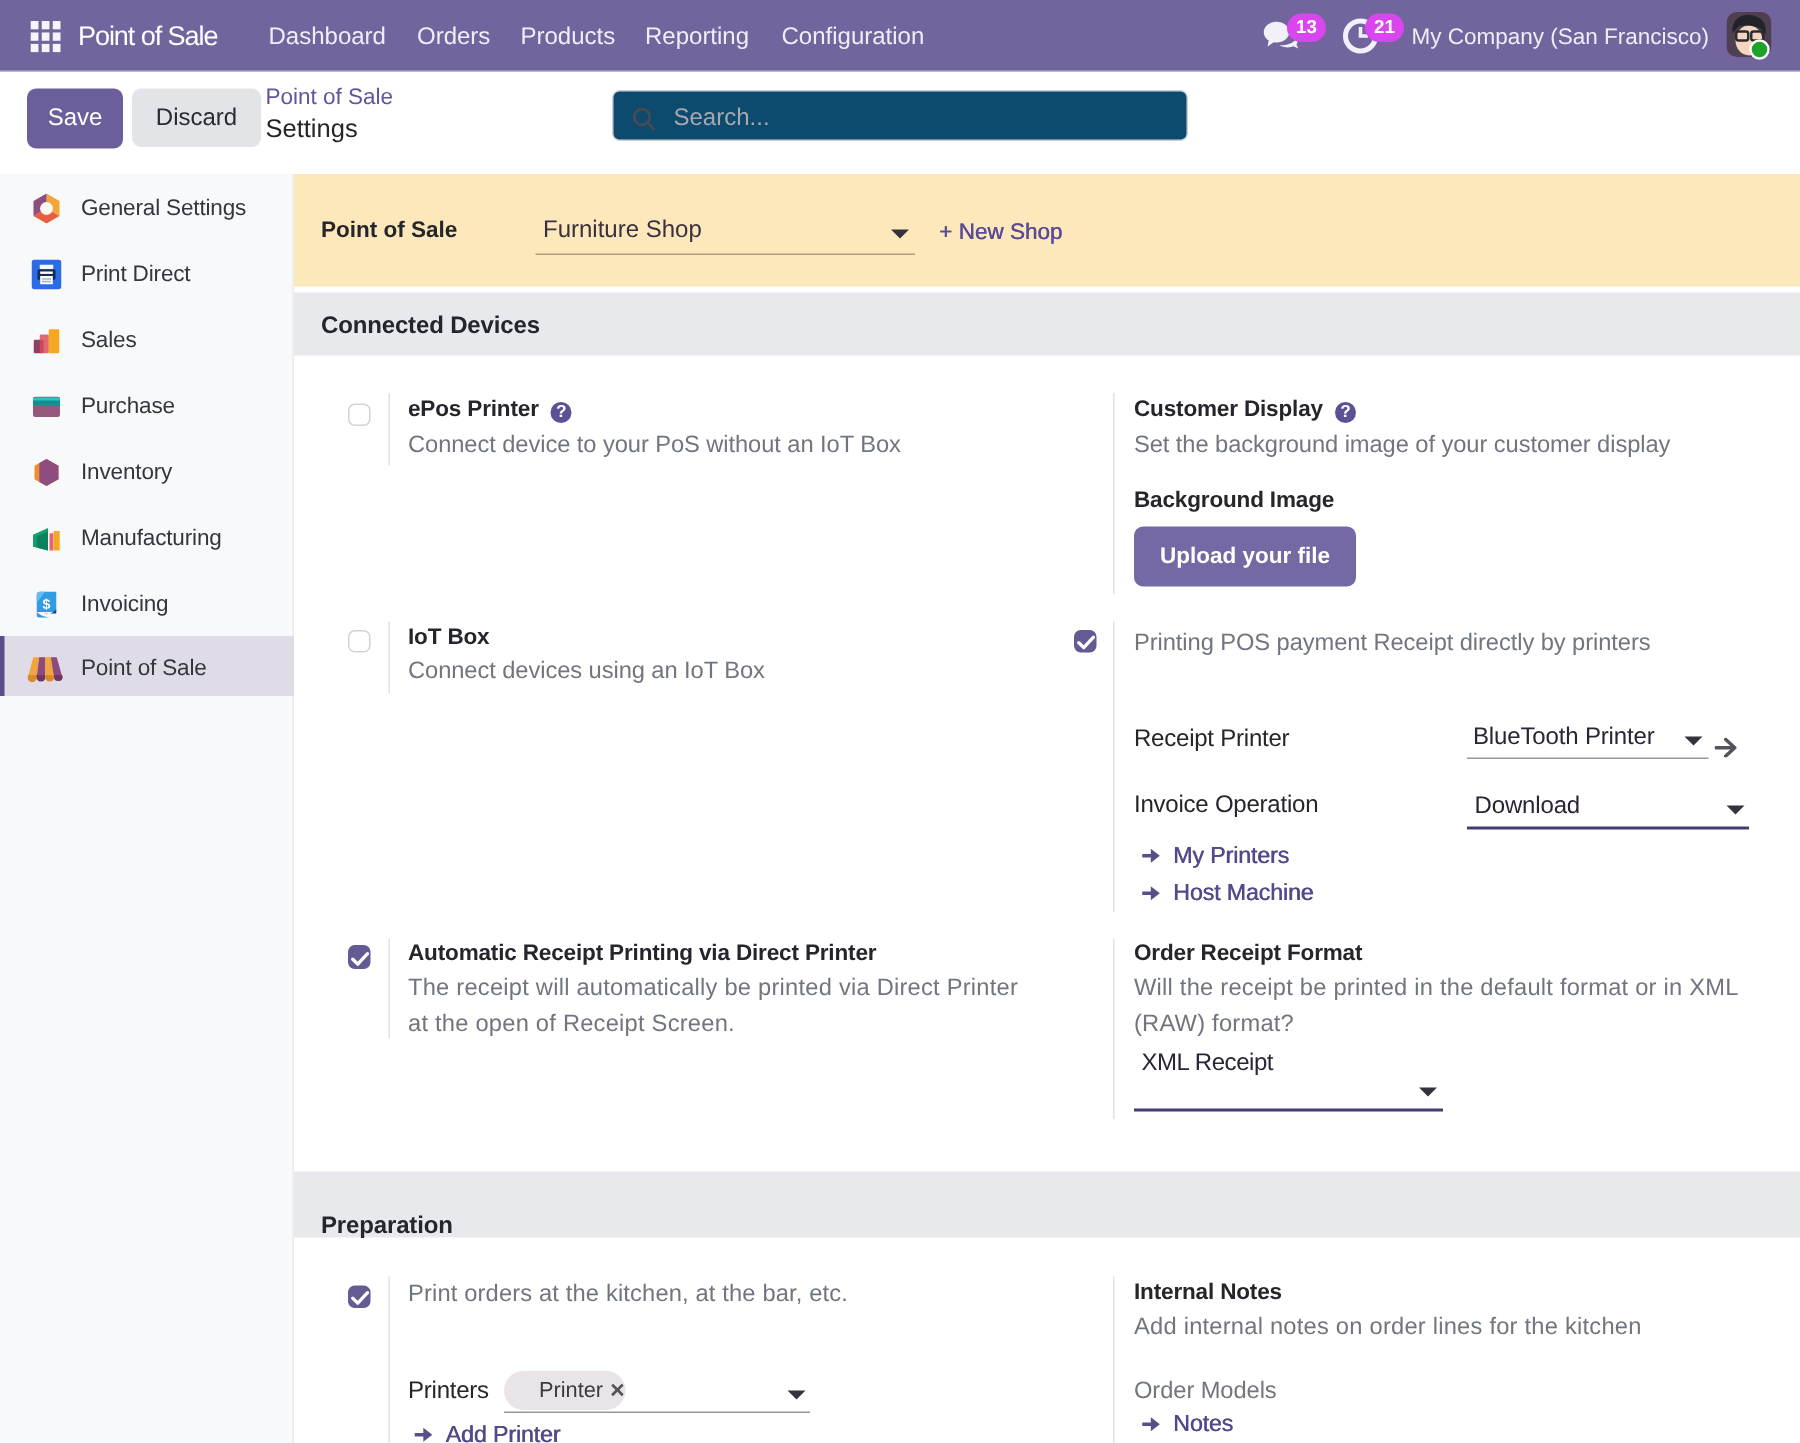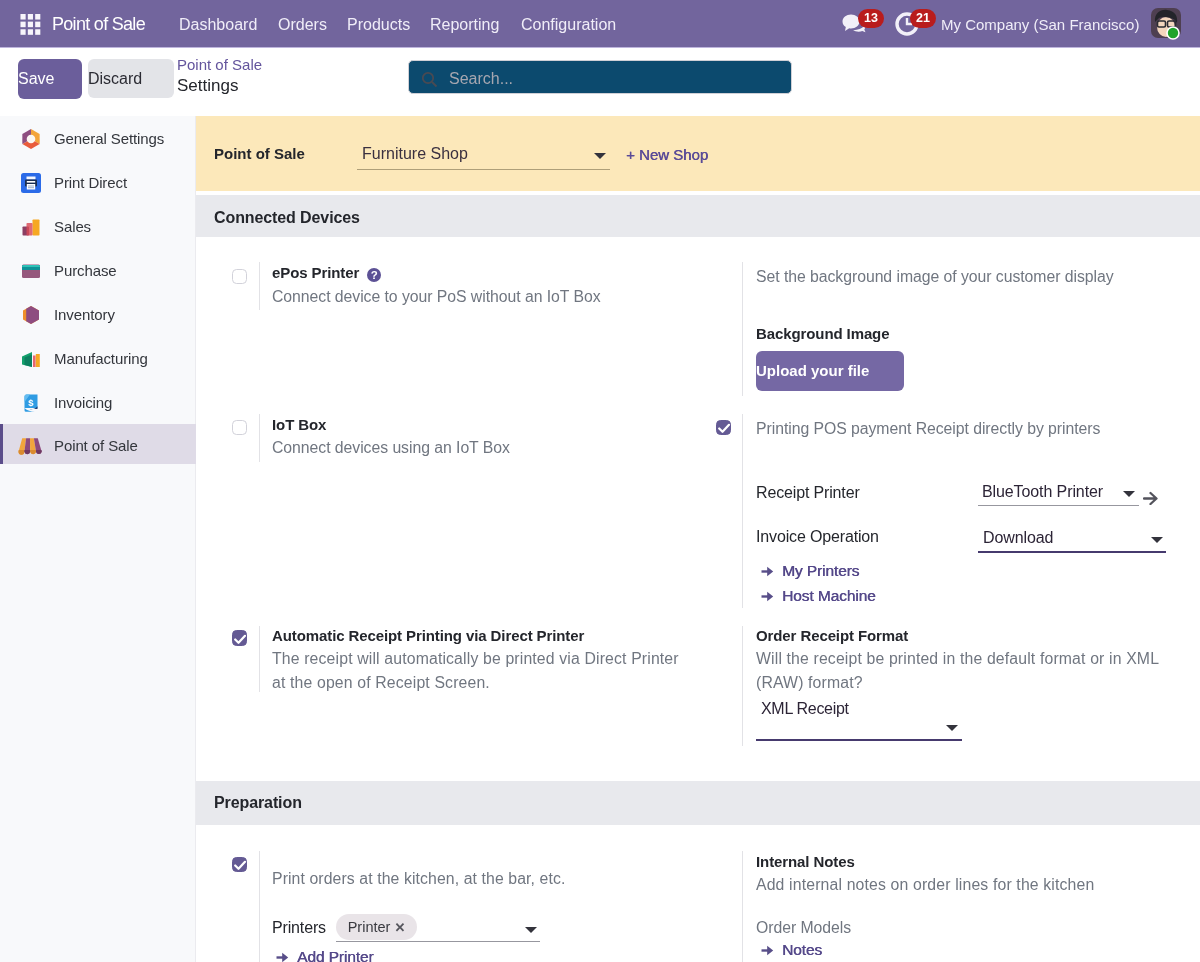--- a/index.html
+++ b/index.html
@@ -5,25 +5,25 @@
 * { margin:0; padding:0; box-sizing:border-box; }
 html,body { width:1200px; height:962px; overflow:hidden; }
 body { font-family:"Liberation Sans", sans-serif; background:#fff; position:relative; }
 .abs { position:absolute; }
 
 
 #nav { left:0; top:0; width:1200px; height:48px; background:#72659d; border-bottom:1px solid #beb5dd; }
 #nav .brand { left:52px; top:0; height:48px; line-height:49px; color:#fff; font-size:18px; font-weight:400; letter-spacing:-0.7px; }
 .navitem { top:0; height:48px; line-height:49px; color:#f0edf8; font-size:16px; }
 #nav .co { left:941px; font-size:15px; }
-.badge { background:#b91c1c; color:#fff; font-size:12.5px; font-weight:700; border-radius:9.5px; padding:1.5px 6px 2px; line-height:15px; }
+.badge { background:#d946ef; color:#fff; font-size:12.5px; font-weight:700; border-radius:9.5px; padding:1.5px 6px 2px; line-height:15px; }
 
 
 #cp { left:0; top:49px; width:1200px; height:67px; background:#fff; }
-.btn { border-radius:6px; font-size:16px; text-align:left; }
+.btn { border-radius:6px; font-size:16px; text-align:center; }
 #btn-save { left:18px; top:10px; width:64px; height:39.5px; line-height:39.5px; background:#6b5e9b; color:#fff; }
 #btn-discard { left:88px; top:10px; width:86px; height:39px; line-height:39px; background:#e3e4e8; color:#2b2b33; }
 #bc1 { left:177px; top:7px; font-size:15px; color:#63549c; }
 #bc2 { left:177px; top:27px; font-size:17px; color:#24262c; }
 #search { left:408px; top:11px; width:384px; height:34px; border:1px solid #d0d0d6; border-radius:5px; background:#0c4a6e; }
 #search .ph { left:40px; top:9px; font-size:16px; color:#a7a7b0; }
 
 
 #side { left:0; top:116px; width:196px; height:846px; background:#f8f9fb; border-right:1px solid #ebebef; }
 .sitem { left:0; width:196px; height:44px; }
@@ -35,21 +35,21 @@
 
 
 #banner { left:196px; top:116px; width:1004px; height:75px; background:#fce8ba; }
 #banner .lab { left:18px; top:28.5px; font-size:15px; font-weight:700; color:#24262c; }
 #banner .val { left:166px; top:28.5px; font-size:16px; color:#3a3040; }
 #banner .ul { left:161px; top:52.5px; width:253px; height:1px; background:rgba(95,85,55,0.5); }
 #banner .nw { left:430px; top:29.5px; font-size:15px; font-weight:400; color:#5a4b97; text-shadow:0.4px 0 0 #5a4b97; }
 .sechead { left:196px; width:1004px; height:47px; background:#e8e9ed; }
 .sechead .t { left:18px; top:15px; font-size:16px; font-weight:700; color:#24262c; letter-spacing:-0.1px; }
 #sec1 { top:195px; height:42px; } #sec1 .t { top:13.5px; }
-#sec2 { top:781px; height:44px; } #sec2 .t { top:13px; }
+#sec2 { top:781px; height:44px; } #sec2 .t { top:28px; }
 
 
 .cb { width:15.5px; height:15.5px; border-radius:4.5px; border:1px solid #d2d2da; background:#fff; }
 .cb.on { background:#645a94; border-color:#645a94; }
 .cb.on svg { position:absolute; left:1.7px; top:2.6px; }
 .pane { border-left:1px solid #e2e2e6; padding-left:12.5px; }
 .title { font-size:15px; font-weight:700; color:#24262c; letter-spacing:-0.1px; line-height:17px; }
 .muted { font-size:15.8px; color:#707680; letter-spacing:-0.05px; line-height:24px; }
 .lnk { font-size:15.5px; font-weight:400; color:#55498a; letter-spacing:-0.1px; text-shadow:0.4px 0 0 #55498a; }
 .lnk svg.ar { margin-right:8px; vertical-align:-1px; }
@@ -213,20 +213,21 @@
     <div class="abs t">Preparation</div>
   </div>
 
 <div class="abs cb" style="left:231.5px;top:268.5px"></div>
 <div class="abs pane" style="left:258.5px;top:262px;width:430px;height:48px">
   <div class="title" style="margin-top:2px">ePos Printer<span class="qm">?</span></div>
   <div class="muted" style="margin-top:2.5px">Connect device to your PoS without an IoT Box</div>
 </div>
 
 <div class="abs pane" style="left:742px;top:262px;width:430px;height:134px;padding-left:13px">
+  <div class="title" style="margin-top:2px">Customer Display<span class="qm">?</span></div>
   <div class="muted" style="margin-top:2.5px">Set the background image of your customer display</div>
 </div>
 <div class="abs title" style="left:756px;top:325px">Background Image</div>
 <div class="btn abs" style="left:756px;top:351px;width:148px;height:40px;line-height:40px;background:#7568a4;color:#fff;font-weight:700;font-size:15px">Upload your file</div>
 
 <div class="abs cb" style="left:231.5px;top:419.5px"></div>
 <div class="abs pane" style="left:258.5px;top:414px;width:430px;height:48px">
   <div class="title" style="margin-top:2px">IoT Box</div>
   <div class="muted" style="margin-top:2.5px">Connect devices using an IoT Box</div>
 </div>
@@ -276,24 +277,24 @@
 <div class="abs" style="left:761px;top:700px;font-size:16px;letter-spacing:-0.3px;color:#2c2436">XML Receipt</div>
 <div class="abs caret" style="left:946px;top:725px"></div>
 <div class="abs" style="left:756px;top:739px;width:206px;height:2px;background:#463a6e"></div>
 
 <div class="abs cb on" style="left:231.5px;top:856.5px">
     <svg width="12" height="11" viewBox="0 0 12 11">
       <path d="M1.2 5.5 L4.5 8.8 L11 1.8" fill="none" stroke="#fff" stroke-width="2.2" stroke-linecap="round" stroke-linejoin="round"></path>
     </svg>
   </div>
 <div class="abs pane" style="left:258.5px;top:851px;width:440px;height:111px">
-  <div class="muted" style="margin-top:16px;letter-spacing:0.1px">Print orders at the kitchen, at the bar, etc.</div>
+  <div class="muted" style="margin-top:0;letter-spacing:0.1px">Print orders at the kitchen, at the bar, etc.</div>
 </div>
 <div class="abs flab" style="left:272px;top:919px">Printers</div>
-<div class="abs" style="left:336px;top:913.5px;width:81px;height:26px;border-radius:13px;background:#e9e4e8;font-size:14.5px;color:#3a3a40;line-height:26px;text-align:center">Printer <span style="color:#55555c;font-weight:700;font-size:13px">✕</span></div>
+<div class="abs" style="left:336px;top:913.5px;width:81px;height:26px;border-radius:13px;background:#e9e4e8;font-size:14.5px;color:#3a3a40;line-height:26px;text-align:right">Printer <span style="color:#55555c;font-weight:700;font-size:13px">✕</span></div>
 <div class="abs caret" style="left:525px;top:927px"></div>
 <div class="abs" style="left:336px;top:941px;width:204px;height:1px;background:#97979f"></div>
 <div class="abs lnk" style="left:276px;top:948px"><svg class="ar" width="13" height="11" viewBox="0 0 13 11">
       <path d="M0.5 5.5 H8.5" stroke="#584e89" stroke-width="2.4" fill="none"></path>
       <path d="M6.2 0.8 L12.2 5.5 L6.2 10.2 Z" fill="#584e89"></path>
     </svg>Add Printer</div>
 
 <div class="abs pane" style="left:742px;top:851px;width:440px;height:111px;padding-left:13px">
   <div class="title" style="margin-top:2px">Internal Notes</div>
   <div class="muted" style="margin-top:2.5px;letter-spacing:0.15px">Add internal notes on order lines for the kitchen</div>

